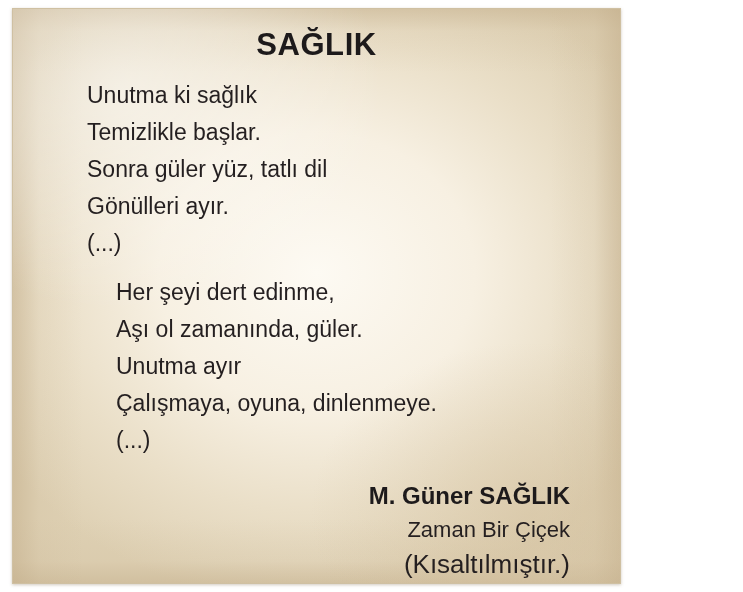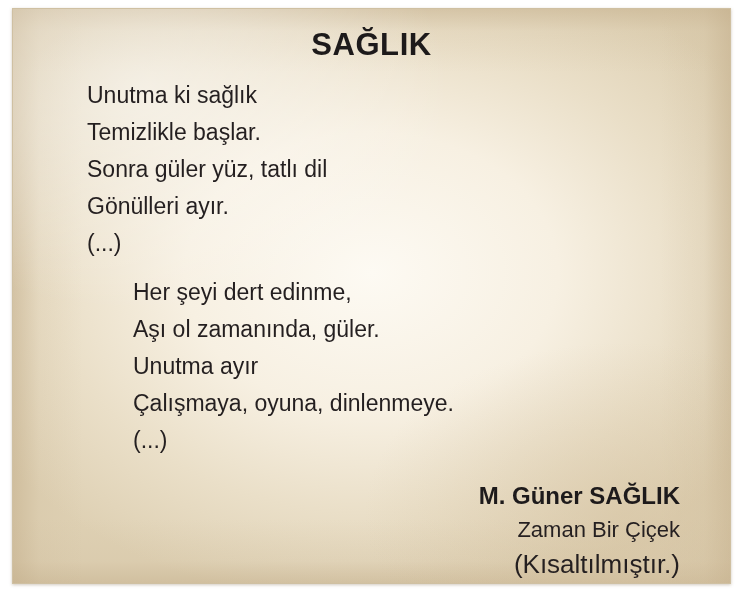--- a/index.html
+++ b/index.html
@@ -11,21 +11,21 @@
     width: 743px;
     height: 592px;
     font-family: "Liberation Sans", sans-serif;
     overflow: hidden;
   }
 
   .poem-card {
     position: absolute;
     left: 12px;
     top: 8px;
-    width: 719px;
+    width: 609px;
     height: 576px;
     box-sizing: border-box;
     
     background:
       radial-gradient(ellipse 62% 58% at 50% 46%, #fdfaf3 0%, #f7f0e2 42%, #eadfc8 72%, #ded0b3 100%);
     border: 1px solid #cfc0a2;
     box-shadow: 0 1px 3px rgba(120, 100, 70, 0.35);
     overflow: hidden;
   }
 
@@ -70,21 +70,21 @@
     line-height: 37px;
     color: #241f20;
     white-space: pre;
   }
 
   .stanza-first {
     margin-left: 38px;
   }
 
   .stanza-second {
-    margin-left: 84px;
+    margin-left: 67px;
     margin-top: 12px;
   }
 
   .attribution {
     margin-top: 20px;
     text-align: right;
     padding-right: 14px;
   }
 
   .author {

